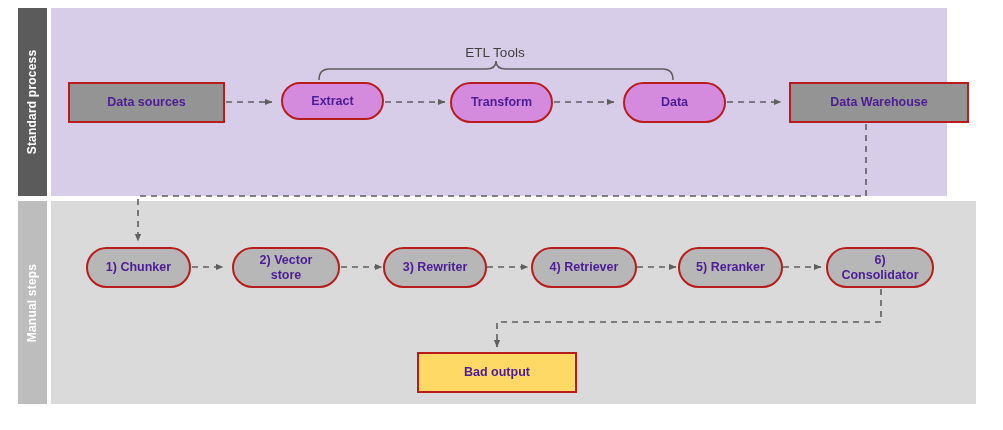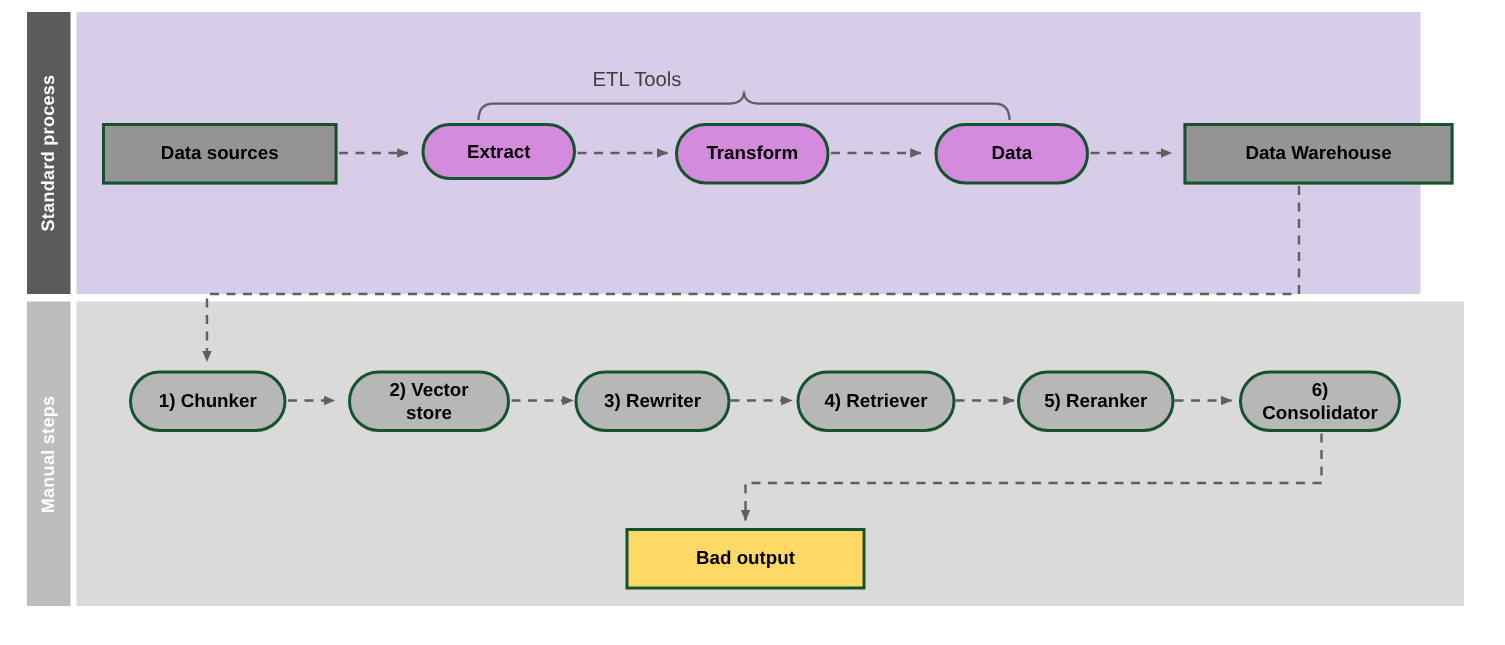--- a/index.html
+++ b/index.html
@@ -43,25 +43,25 @@
   #lane-bottom-body { left: 51px;  top: 201px; width: 925px; height: 203px; background: #dadada; }
 
   
   .node {
     position: absolute;
     box-sizing: border-box;
     display: flex;
     align-items: center;
     justify-content: center;
     text-align: center;
-    color: #000000;
+    color: #4c1d95;
     font-weight: bold;
     font-size: 12.5px;
     line-height: 1.2;
-    border: 2px solid #14532d;
+    border: 2px solid #b91c1c;
   }
   .node.rect   { border-radius: 0; }
   .node.pill   { border-radius: 22px; }
   .node.gray   { background: #949494; }
   .node.purple { background: #d58bdd; }
   .node.steel  { background: #b7b7b7; }
   .node.yellow { background: #ffd966; }
 
   
   #wires {
@@ -70,21 +70,21 @@
     width: 1003px; height: 430px;
     pointer-events: none;
   }
 
   
   #etl-label {
     position: absolute;
     left: 395px;
     top: 45px;
     width: 200px;
-    text-align: left;
+    text-align: center;
     color: #3f3f3f;
     font-size: 13.5px;
     font-weight: normal;
   }
 </style>
 </head>
 <body>
 
 <div id="canvas">
 

